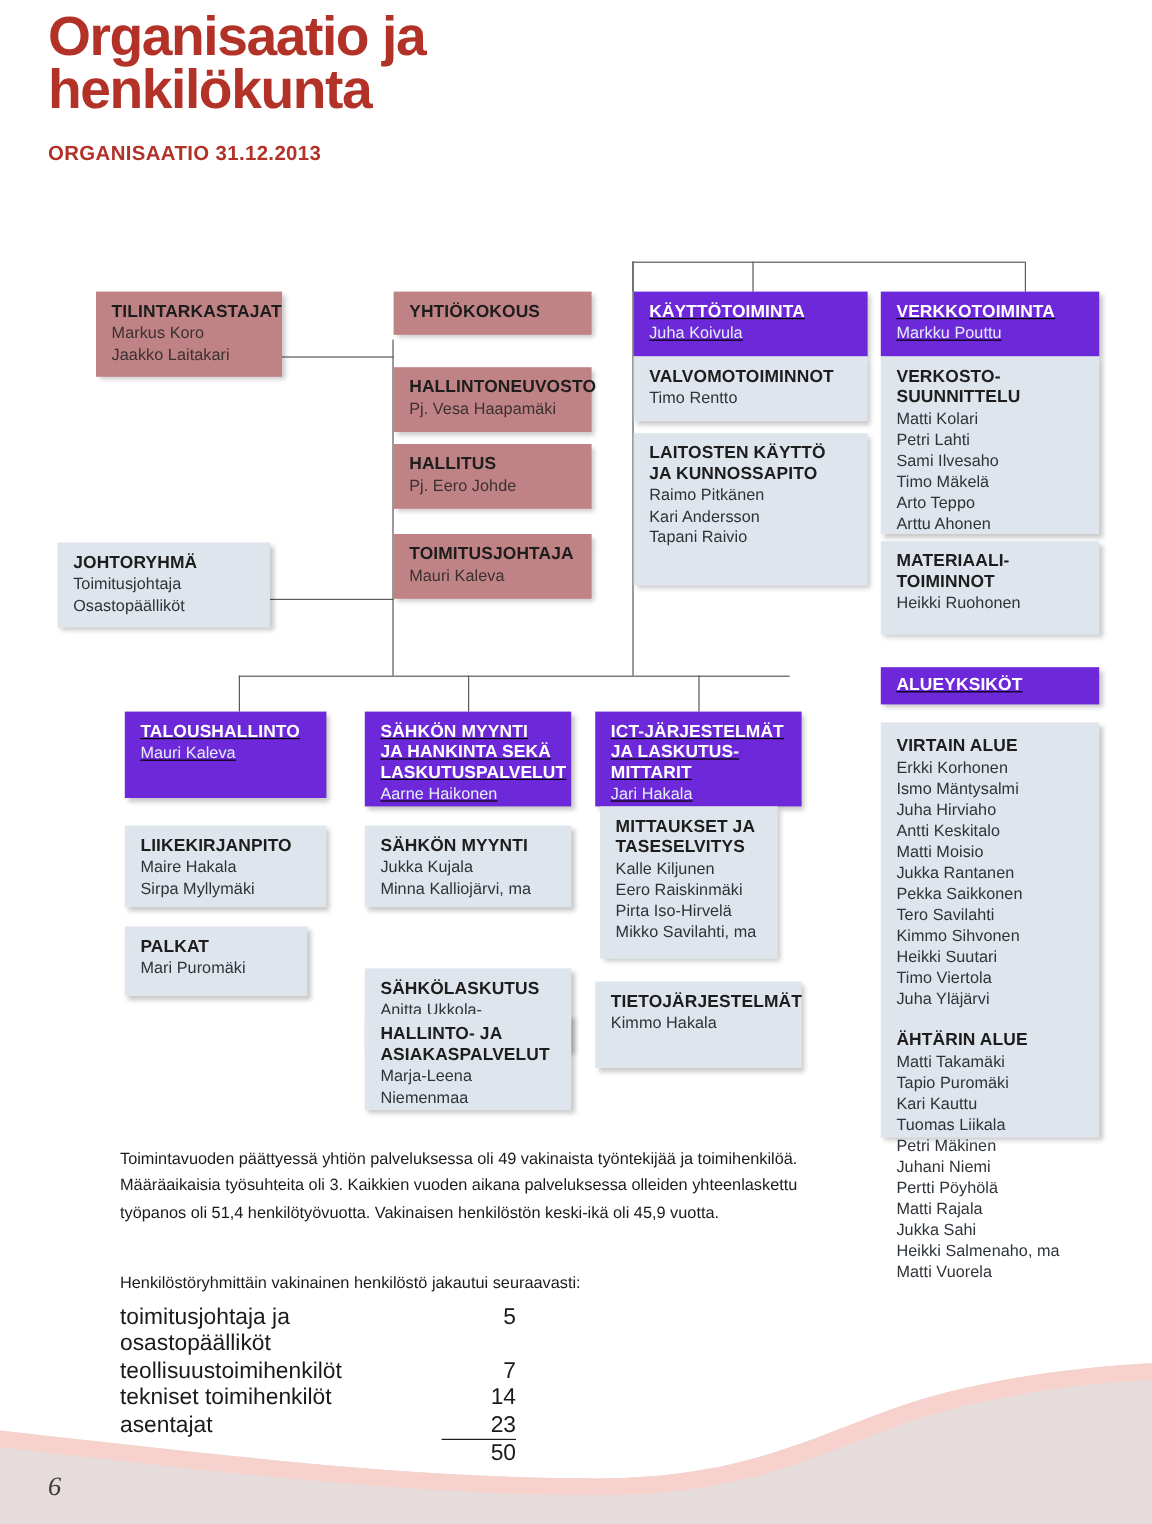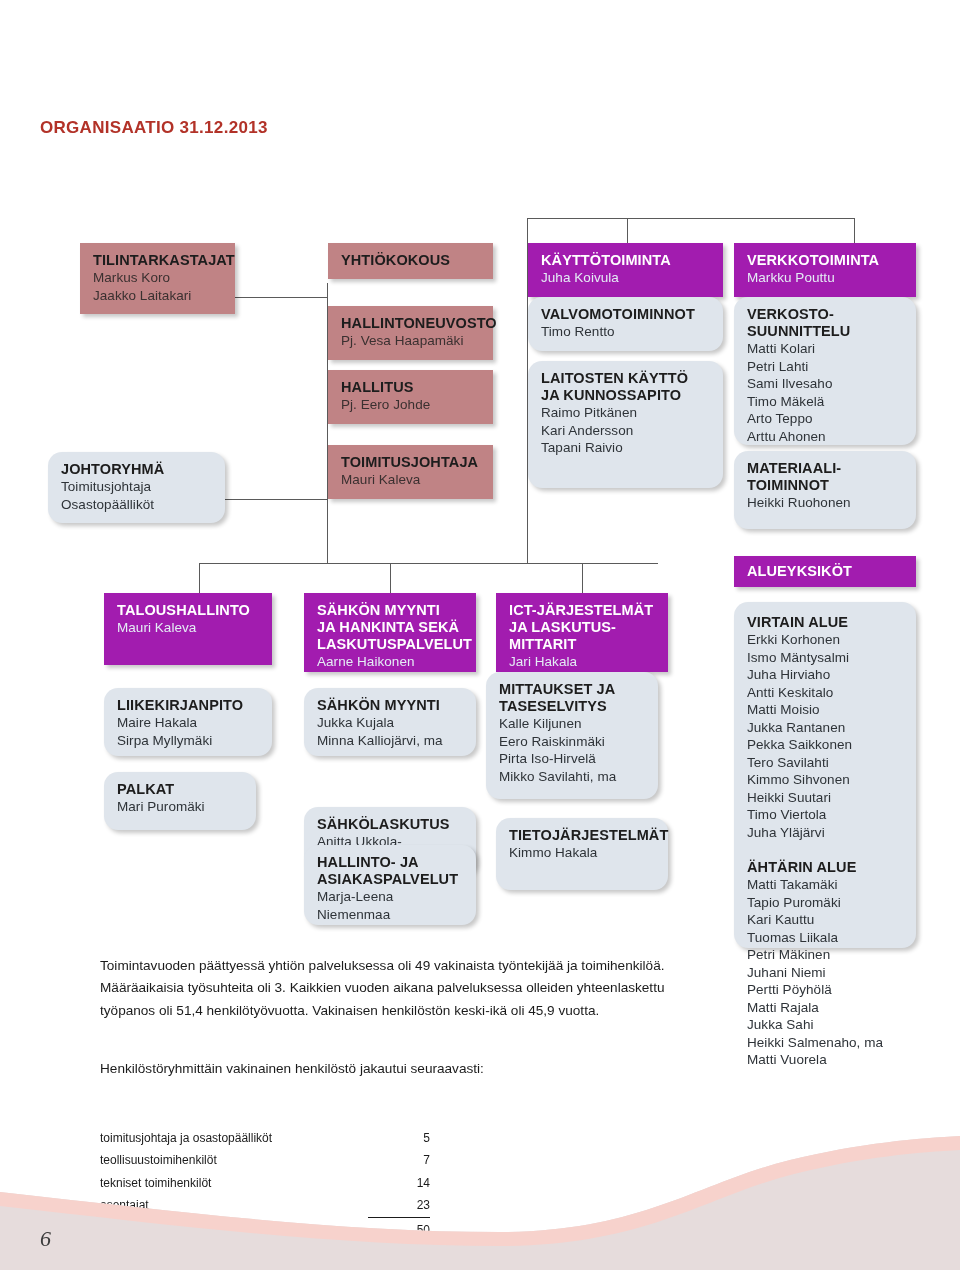--- a/index.html
+++ b/index.html
@@ -36,42 +36,42 @@
   }
   .box .nm {
     font-size: 13.5px; font-weight: normal; line-height: 17.5px;
     letter-spacing: 0.05px;
   }
 
   .rose  { background: #c08385; }
   .rose .hd { color: #1d1d1d; }
   .rose .nm { color: #3a3030; }
 
-  .steel { background: #a21caf; }
+  .steel { background: #6d28d9; text-decoration: underline; }
   .steel .hd { color: #ffffff; }
   .steel .nm { color: #e4edf5; }
 
-  .pale  { background: #dfe5ec; border-radius: 14px; }
+  .pale  { background: #dfe5ec; }
   .pale .hd { color: #1d1d1d; }
   .pale .nm { color: #2e3338; }
 
   
   .ln { position: absolute; background: #5a5a5a; z-index: 1; }
   .lnh { height: 1px; }
   .lnv { width: 1px; }
 
   
   .para {
     position: absolute;
     font-size: 13.6px; line-height: 22.4px; color: #1b1b1b;
     text-align: left;
   }
   #stats-table {
     position: absolute; left: 100px; top: 1087px; width: 330px;
-    font-size: 12px; line-height: 22.4px; color: #1b1b1b; margin-top: 40px;
+    font-size: 19px; line-height: 22.4px; color: #1b1b1b;
   }
   #stats-table table { border-collapse: collapse; width: 100%; }
   #stats-table td { padding: 0; vertical-align: baseline; }
   #stats-table td.num { text-align: right; width: 62px; }
   #stats-table tr.total td.num {
     border-top: 1.4px solid #1b1b1b; padding-top: 1px;
   }
 
   
   #footer-deco {
@@ -82,20 +82,24 @@
     position: absolute; left: 40px; bottom: 18px;
     font-family: "Liberation Serif", serif;
     font-style: italic; font-size: 22px; color: #3b3b3b; z-index: 3;
   }
 </style>
 </head>
 <body>
 
 <div id="page">
 
+  <div id="title-block">
+    <div class="title-line">Organisaatio ja</div>
+    <div class="title-line">henkilökunta</div>
+  </div>
   <div id="subtitle">ORGANISAATIO 31.12.2013</div>
 
   <div class="ln lnh" style="left:225px; top:297px; width:103px;"></div>
 
   <div class="ln lnh" style="left:225px; top:499px; width:103px;"></div>
 
   <div class="ln lnv" style="left:327px; top:283px; height:262px;"></div>
 
   <div class="ln lnh" style="left:527px; top:218px; width:327px;"></div>
   <div class="ln lnv" style="left:527px; top:218px; height:25px;"></div>
@@ -226,21 +230,21 @@
     <div class="nm">Marja-Leena Niemenmaa</div>
   </div>
 
   <div class="box steel" style="left:496px; top:593px; width:172px; height:79px;">
     <div class="hd">ICT-JÄRJESTELMÄT</div>
     <div class="hd">JA LASKUTUS-</div>
     <div class="hd">MITTARIT</div>
     <div class="nm">Jari Hakala</div>
   </div>
 
-  <div class="box pale" style="left:486px; top:672px; width:172px; height:127px;">
+  <div class="box pale" style="left:500px; top:672px; width:148px; height:127px;">
     <div class="hd">MITTAUKSET JA</div>
     <div class="hd">TASESELVITYS</div>
     <div class="nm">Kalle Kiljunen</div>
     <div class="nm">Eero Raiskinmäki</div>
     <div class="nm">Pirta Iso-Hirvelä</div>
     <div class="nm">Mikko Savilahti, ma</div>
   </div>
 
   <div class="box pale" style="left:496px; top:818px; width:172px; height:72px;">
     <div class="hd">TIETOJÄRJESTELMÄT</div>

